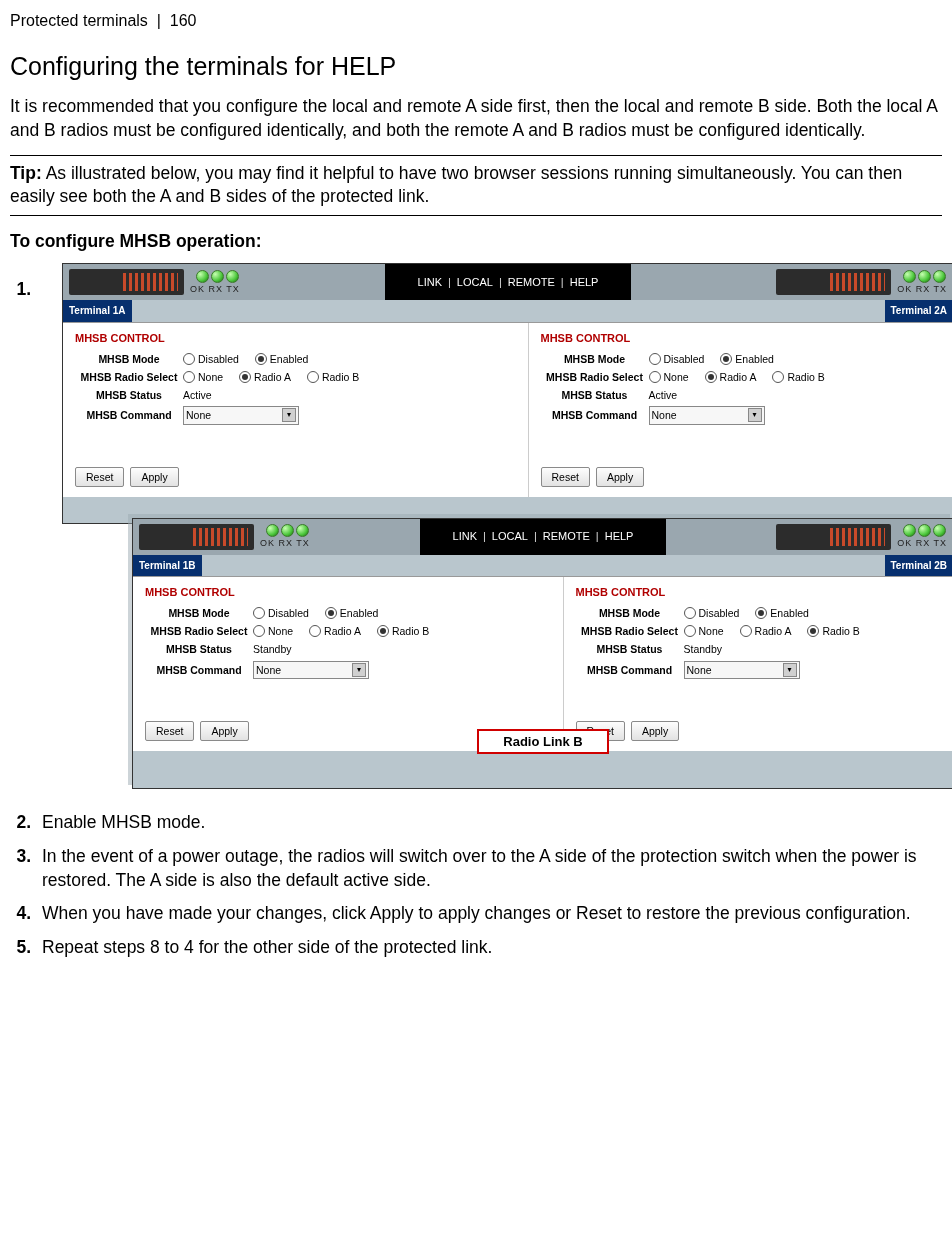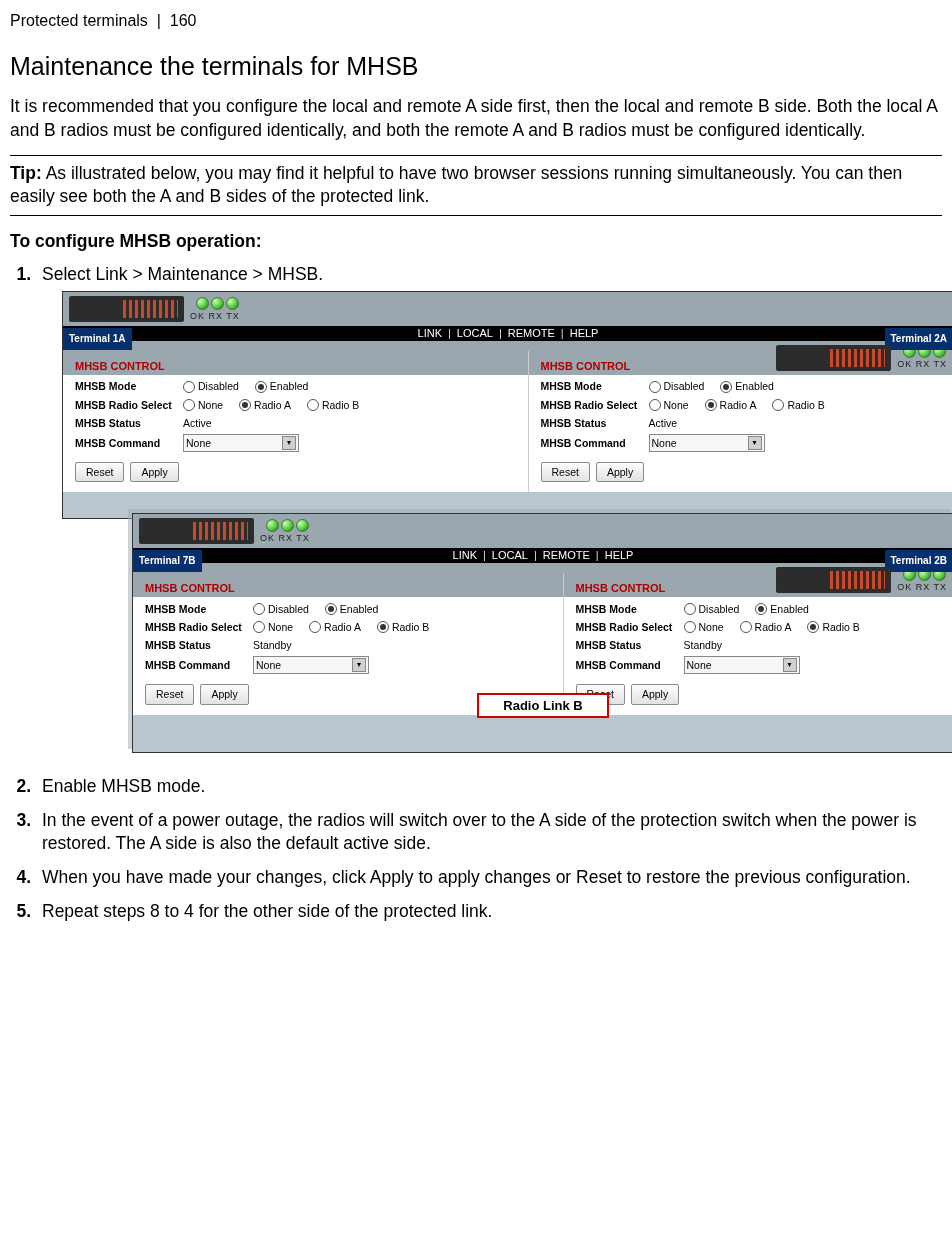--- a/index.html
+++ b/index.html
@@ -9,72 +9,72 @@
   .tip-box { border-top: 1px solid #000; border-bottom: 1px solid #000; padding: 6px 0; margin: 10px 0 14px 0; }
   ol { margin: 0; padding-left: 26px; }
   ol li { margin-bottom: 10px; padding-left: 6px; }
   ol li::marker { font-weight: bold; }
   .step-para { margin: 8px 0 10px 0; }
   .subheading { font-weight: bold; margin-bottom: 10px; }
 
   
   .screenshot-wrap { margin: 4px 0 22px 20px; }
   .window { width: 890px; background: #b9c6cd; border: 1px solid #333; font-size: 11px; margin-bottom: 0; }
-  .win-bar { display: flex; align-items: stretch; height: 36px; flex-direction: column; }
+  .win-bar { display: flex; align-items: stretch; height: 36px; }
   .win-bar-pad { flex: 1; background: #9aa7af; display:flex; align-items:center; }
   .device-img { width: 115px; height: 26px; background: #2c2c2c; margin: 4px 4px 4px 6px; border-radius: 2px; position: relative; }
   .device-img::after { content:""; position:absolute; right:6px; top:4px; width:55px; height:18px; background:repeating-linear-gradient(to right,#c94a2a 0 3px,#2c2c2c 3px 6px); }
   .term-label { background: #062f6e; color:#fff; padding:4px 6px; font-weight:bold; font-size:10px; align-self:flex-end; }
   .leds { display:flex; align-items:center; gap:2px; margin-left:8px; }
   .led { width:11px; height:11px; border-radius:50%; background: radial-gradient(circle at 30% 30%, #c6ffb0, #4ac63a 60%, #1a5f10); border:1px solid #3a7a2a; }
   .led-labels { font-size:9px; color:#222; margin-left:2px; letter-spacing:1px; }
   .nav-cell { flex:0 0 auto; display:flex; align-items:center; justify-content:center; background:#000000; padding:0 30px; color:#fff; font-size:11px; }
   .nav-cell span { padding:0 3px; }
   .sep { color:#ddd; }
 
   .body-row { display:flex; background:#fff; border-top:1px solid #999;gap:40px; }
   .pane { flex:1; padding:8px 10px 10px 12px; }
   .pane + .pane { border-left: 1px solid #ccc; }
   .control-title { color:#b00000; font-weight:bold; font-size:11px; margin-bottom:6px; }
   .field-row { display:flex; align-items:center; margin:4px 0; }
-  .field-label { width:108px; font-weight:bold; font-size:10.5px; }
+  .field-label { width:108px; font-weight:bold; font-size:10.5px;text-align:center; }
   .radio-opt { display:inline-flex; align-items:center; margin-right:16px; font-size:10.5px; }
   .radio-dot { width:10px; height:10px; border:1px solid #555; border-radius:50%; margin-right:3px; display:inline-block; background:#fff; position:relative; }
   .radio-dot.on::after { content:""; position:absolute; left:2px; top:2px; width:6px; height:6px; background:#333; border-radius:50%; }
   .status-val { font-size:10.5px; }
   .sel { font-size:10.5px; border:1px solid #888; padding:1px 2px; width:110px; background:#f7f7f7; display:flex; justify-content:space-between; align-items:center; }
   .sel-arrow { width:12px; height:12px; background:#d0d0d0; border:1px solid #888; font-size:8px; text-align:center; line-height:11px; }
   .btn-row { margin-top:10px; display:flex; gap:6px; }
-  .btn { font-size:10.5px; padding:2px 10px; background:linear-gradient(#fdfdfd,#e2e2e2); border:1px solid #8a8a8a; border-radius:2px; }
+  .btn { font-size:10.5px; padding:2px 10px; background:linear-gradient(#fdfdfd,#e2e2e2); border:1px solid #8a8a8a; border-radius:2px;margin-top:32px; }
   .link-label { position:relative; margin: -22px auto 8px auto; width:120px; text-align:center; font-weight:bold; font-size:13px; border:2px solid #d00000; background:#fff; padding:2px 4px; z-index:2; }
   .link-label-wrap { text-align:center; }
 
   .window.second { margin-left:70px; width:820px; margin-top:-6px; box-shadow: -4px -4px 0 rgba(155,170,178,0.5); }
 </style>
 </head>
 <body>
 
 <div class="header-bar">
   <span>Protected terminals</span>
   &nbsp;<span>|</span>&nbsp;
   <span>160</span>
 </div>
 
-<h2>Maintenance the terminals for MHSB</h2>
+<h2>Configuring the terminals for HELP</h2>
 
 <p>It is recommended that you configure the local and remote A side first, then the local and remote B side. Both the local A and B radios must be configured identically, and both the remote A and B radios must be configured identically.</p>
 
 <div class="tip-box">
   <b>Tip:</b><span> As illustrated below, you may find it helpful to have two browser sessions running simultaneously. You can then easily see both the A and B sides of the protected link.</span>
 </div>
 
 <p class="subheading">To configure MHSB operation:</p>
 
 <ol>
-  <li><span>Select Link &gt; Maintenance &gt; MHSB.</span>
+  <li>
 
     <div class="screenshot-wrap">
 
       <div class="window">
         <div class="win-bar">
           <div class="win-bar-pad">
             <div class="device-img"></div>
             <div style="display:flex;flex-direction:column;">
               <div class="leds">
                   <span class="led"></span>
@@ -234,21 +234,21 @@
               <div class="leds">
                   <span class="led"></span>
                   <span class="led"></span>
                   <span class="led"></span>
                 </div>
               <div class="led-labels">OK  RX  TX</div>
             </div>
           </div>
         </div>
         <div style="display:flex;">
-          <div class="term-label">Terminal 7B</div>
+          <div class="term-label">Terminal 1B</div>
           <div style="flex:1"></div>
           <div class="term-label">Terminal 2B</div>
         </div>
 
         <div class="body-row">
           <div class="pane">
             <div class="control-title">MHSB CONTROL</div>
             <div class="field-row">
                 <div class="field-label">MHSB Mode</div>
               <span class="radio-opt">

